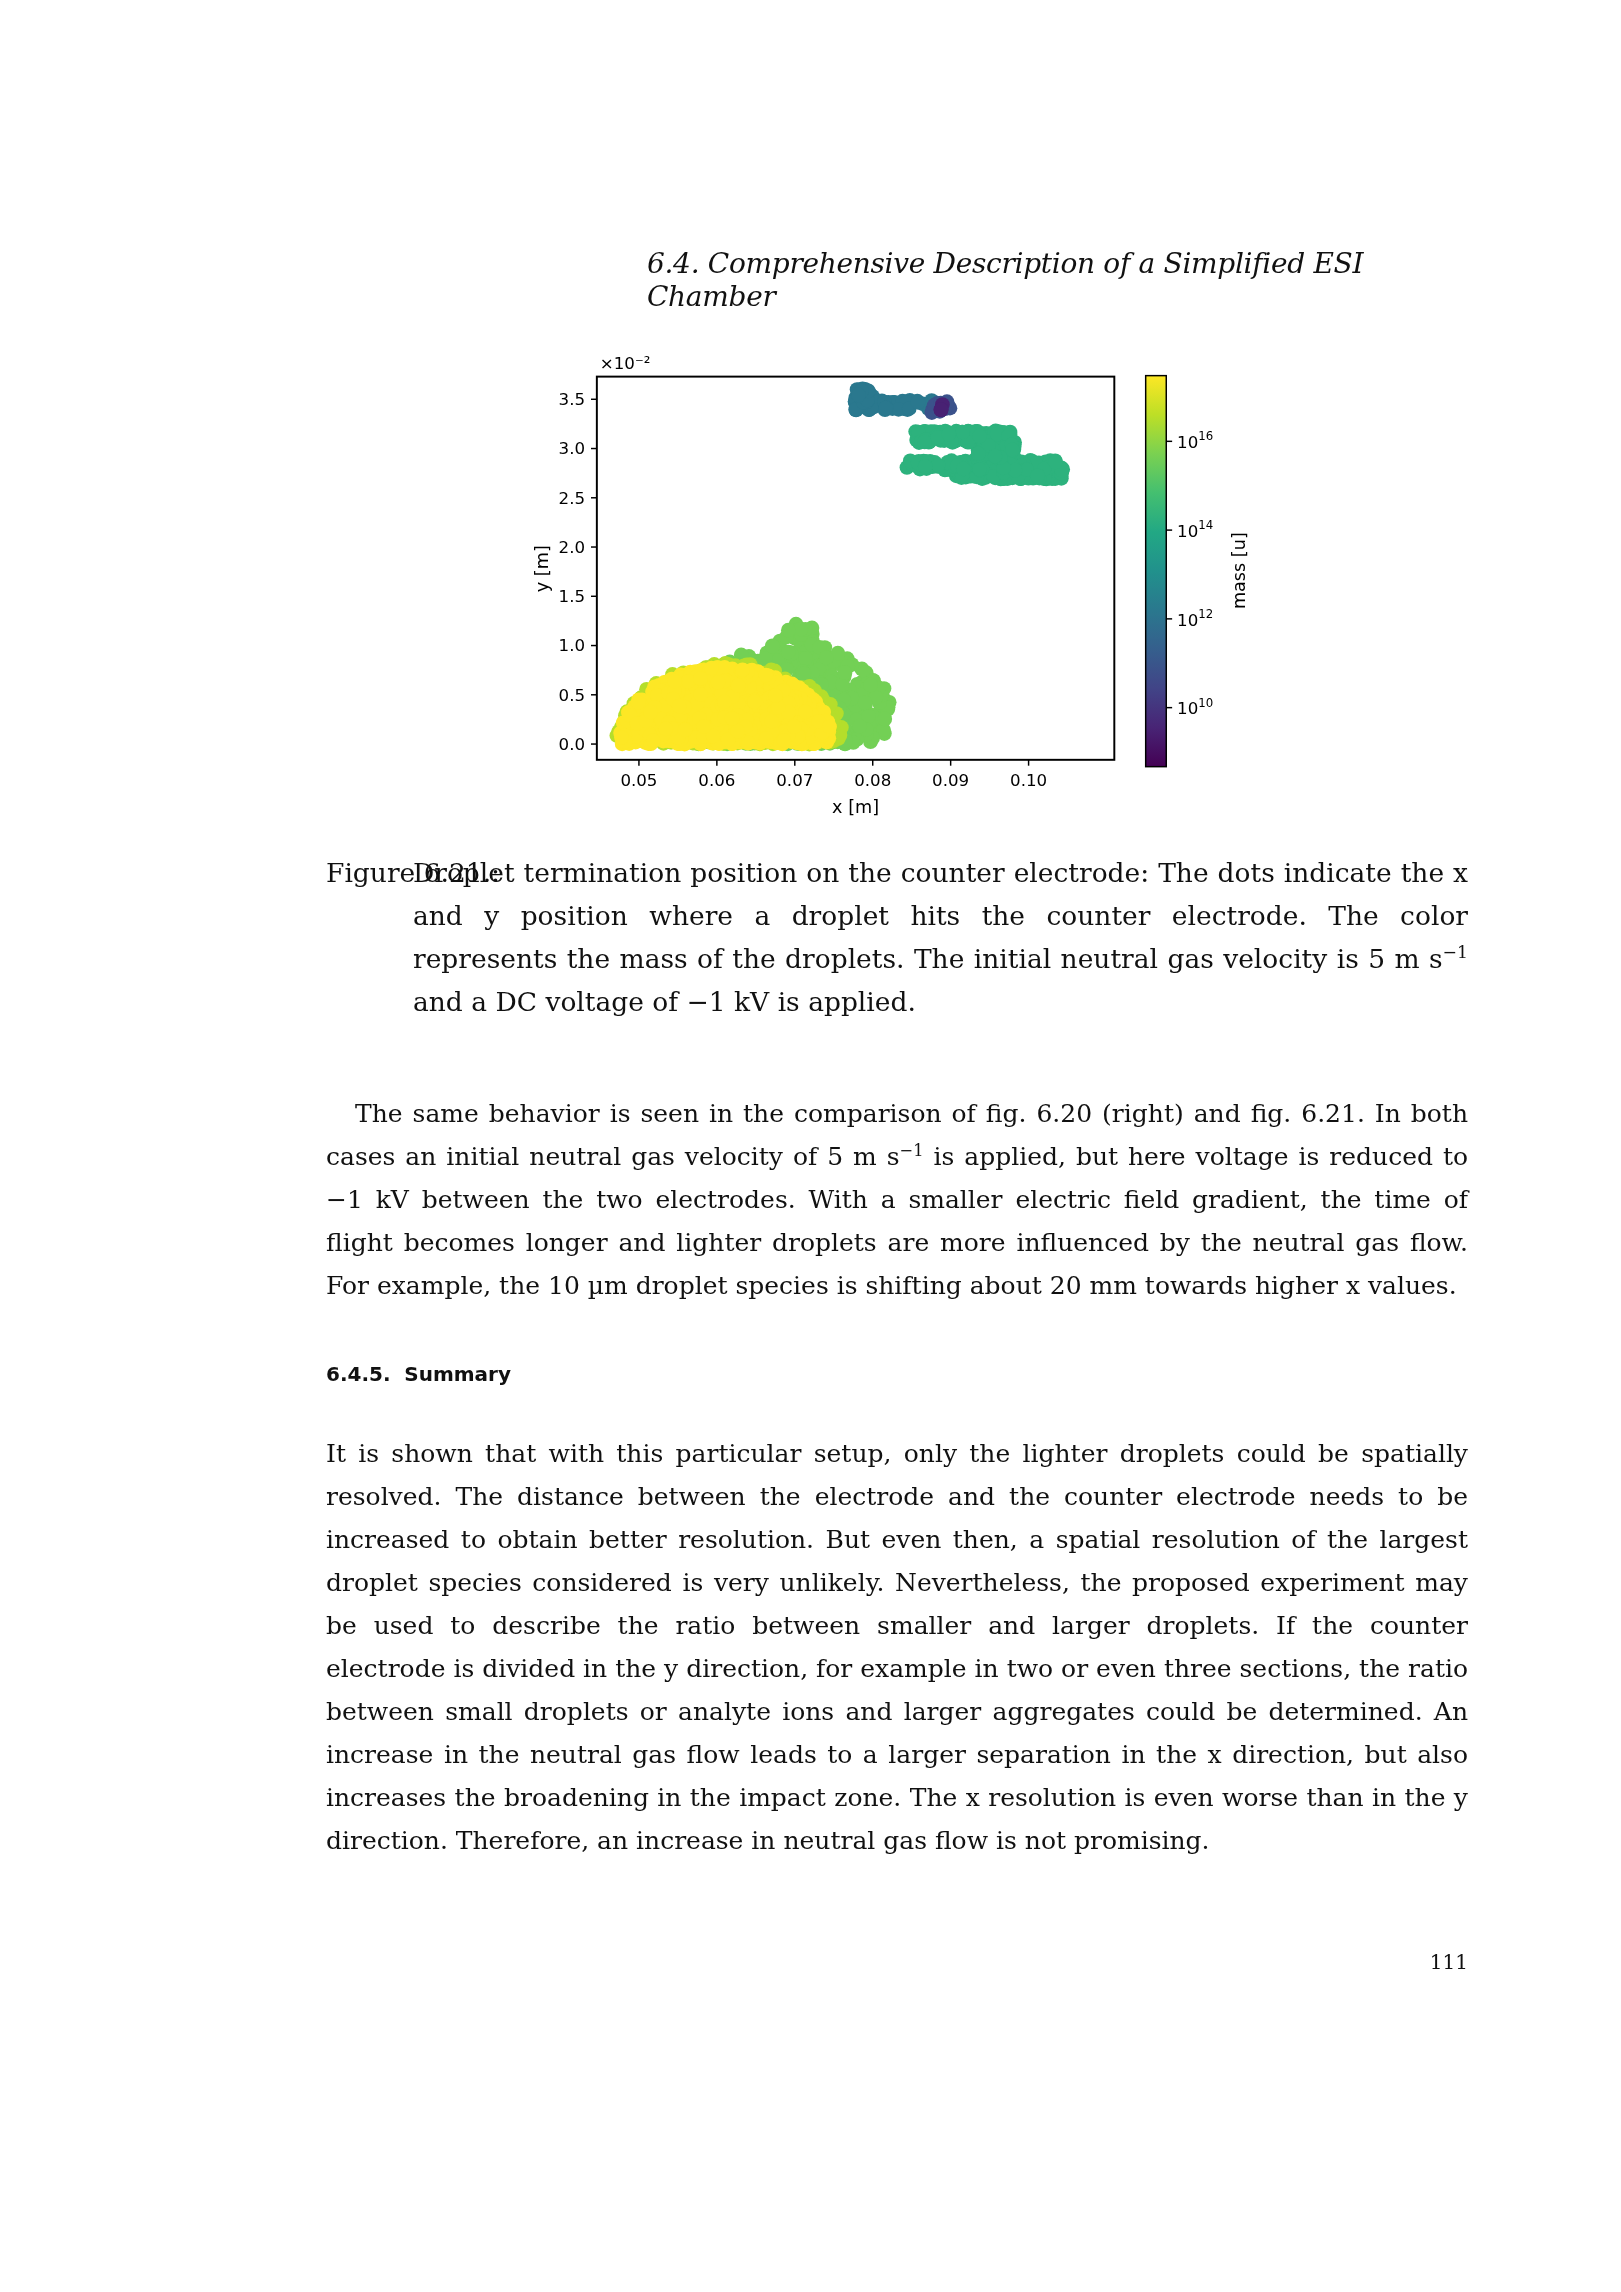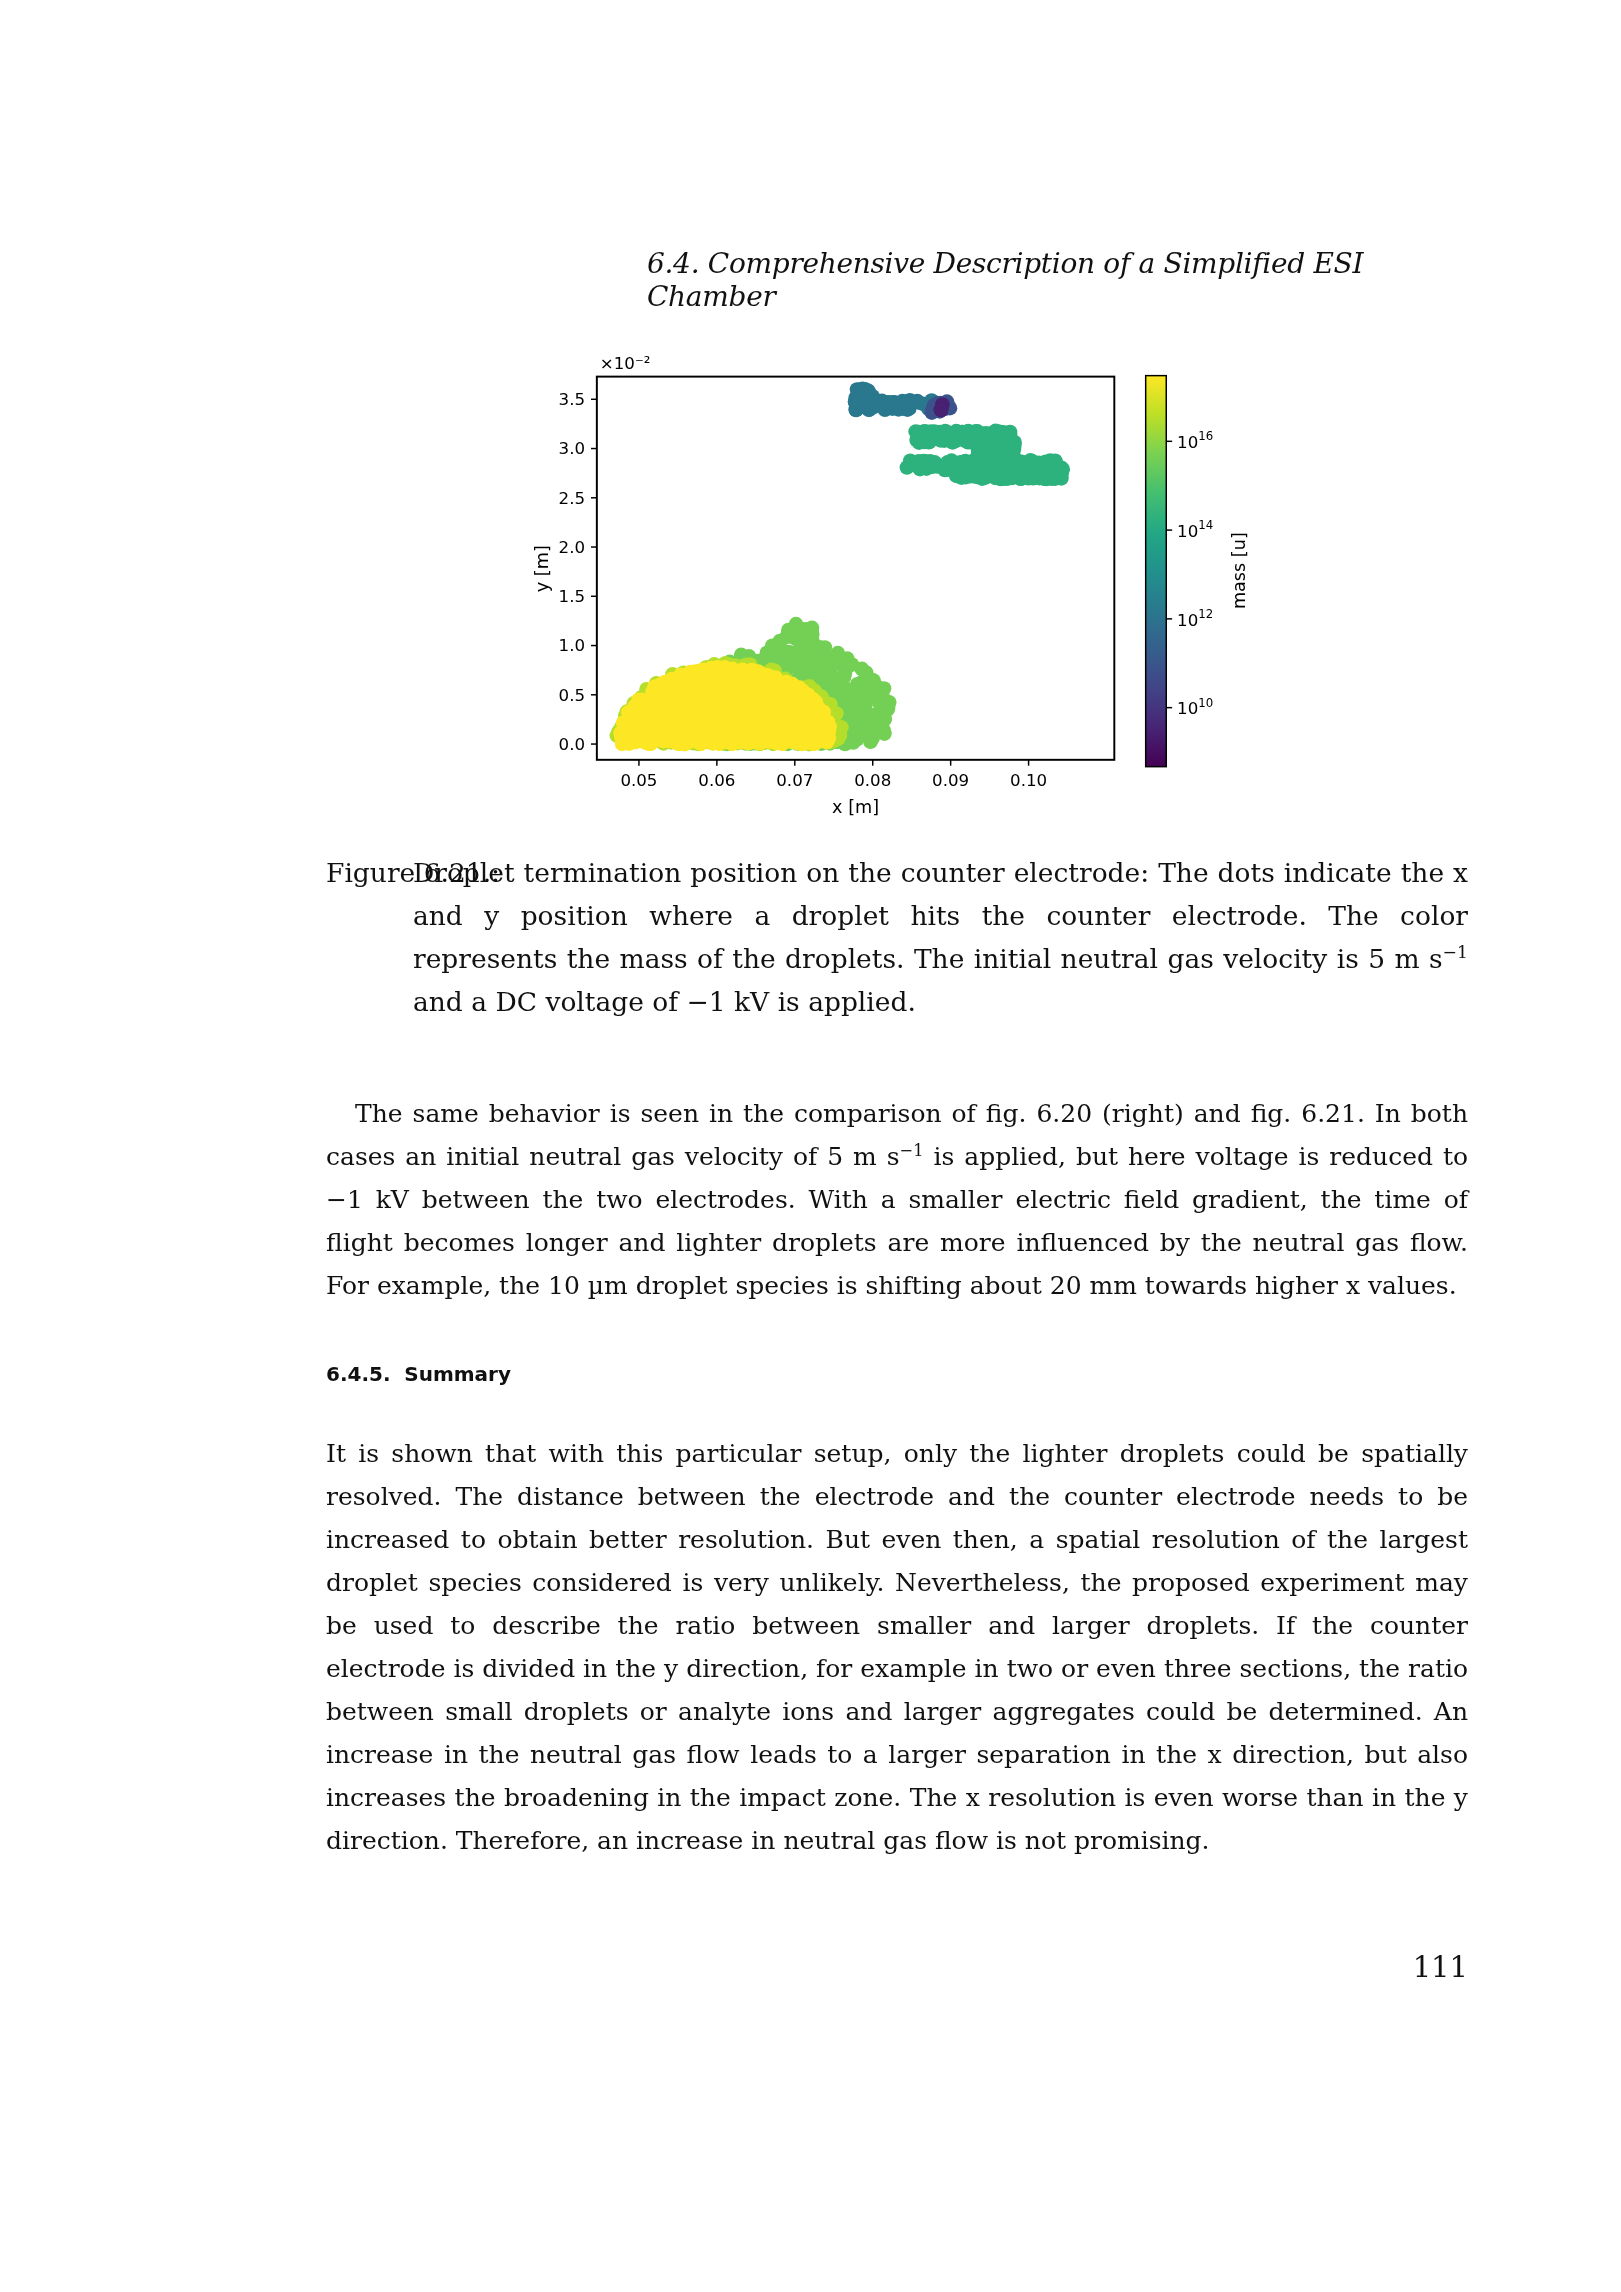--- a/index.html
+++ b/index.html
@@ -11,21 +11,21 @@
   .caption { position: absolute; left: 326px; top: 851px; width: 1142px; font-size: 26.5px; line-height: 43px; }
   .caption .lab { position: absolute; left: 0; top: 0; }
   .caption .txt { margin-left: 87px; text-align: justify; text-align-last: left; }
   .para { position: absolute; left: 326px; width: 1142px; font-size: 25px; line-height: 43px; text-align: justify; }
   .para p { margin: 0; }
   .para1 { top: 1092px; text-indent: 29px; }
   .section-title { position: absolute; left: 326px; top: 1362px; font-family: "DejaVu Sans", sans-serif;
          font-weight: bold; font-size: 20px; }
   .section-title .num { margin-right: 13.7px; }
   .para2 { top: 1432px; }
-  .page-number { position: absolute; left: 1372px; top: 1950px; width: 96px; text-align: right; font-size: 29px; }
+  .page-number { position: absolute; left: 1372px; top: 1950px; width: 96px; text-align: right; font-size: 20px; }
   sup { font-size: 65%; line-height: 0; }
   svg text { font-family: "DejaVu Sans", sans-serif; }
 </style>
 </head>
 <body>
 
 <div class="running-head">6.4.  Comprehensive Description of a Simplified ESI Chamber</div>
 
 <svg id="figure" xmlns="http://www.w3.org/2000/svg" width="1621" height="863" viewBox="0 0 1654 880">
   <defs>

